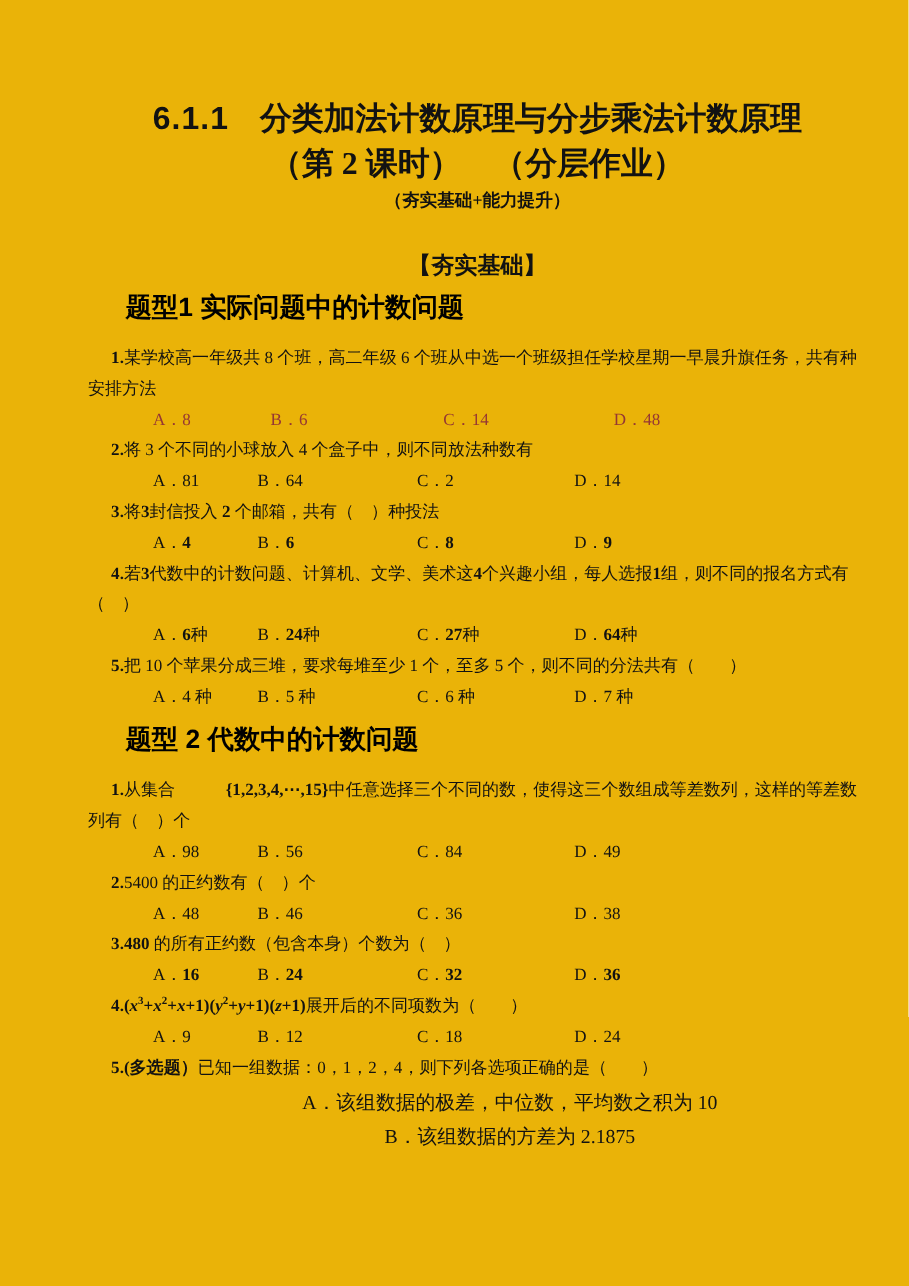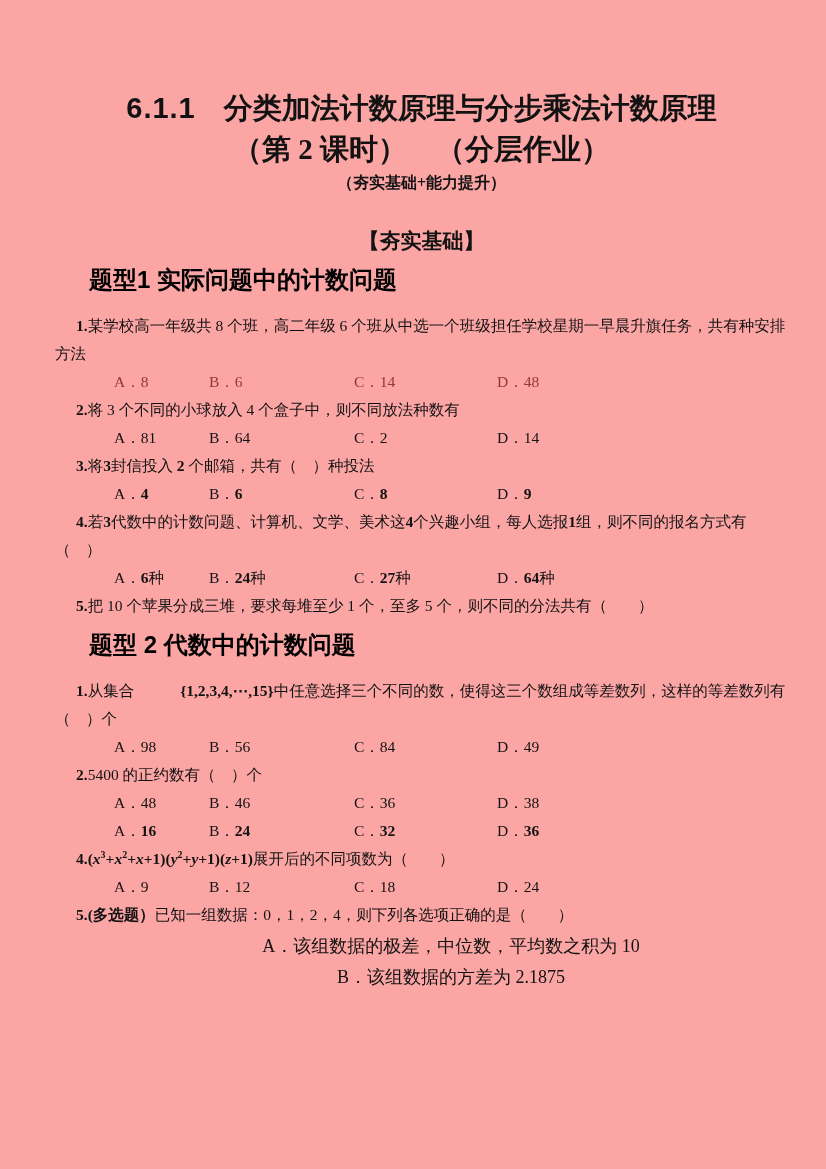--- a/index.html
+++ b/index.html
@@ -1,32 +1,32 @@
 <!DOCTYPE html>
 <html><head>
 <meta charset="utf-8">
 <style>
   html,body{margin:0;padding:0;background:#ffffff;}
   .page{
-    width:826px;height:1169px;background:#fca5a5;box-sizing:border-box;
-    padding:88px 38px 0 55px;overflow:hidden;
+    width:826px;height:1169px;background:#eab308;box-sizing:border-box;
+    padding:88px 38px 0 80px;overflow:hidden;
     font-family:"Liberation Serif","DejaVu Serif",serif;color:#121212;
   }
   .title{text-align:center;font-weight:bold;font-size:29px;line-height:41px;margin:0;}
   .title .tnum{font-family:"Liberation Sans","DejaVu Sans",sans-serif;margin-right:28px;letter-spacing:1px;}
   .subtitle{text-align:center;font-weight:bold;font-size:16px;line-height:26px;}
   .part-header{text-align:center;font-weight:bold;font-size:21px;line-height:28px;margin-top:31px;}
   h2.topic{
     font-family:"Liberation Sans","DejaVu Sans",sans-serif;
     font-size:24px;font-weight:bold;line-height:26px;margin:12px 0 19px 34px;color:#000;
   }
   .q{margin:0;font-size:15.5px;line-height:28px;text-indent:21px;}
   .opts{display:grid;grid-template-columns:95px 145px 143px auto;margin:0 0 0 59px;font-size:15.5px;line-height:28px;}
   .opt{white-space:nowrap;}
-  .opts.red{color:#953734;}
+  .opts.red{color:#953734;gap:12px;}
   .opts.boldval .val{font-weight:bold;}
   .subopt{margin:3px 0 0 59px;font-size:18px;line-height:28px;text-align:center;}
   sup{font-size:10px;line-height:0;}
 </style>
 </head>
 <body>
 
 <div class="page">
 
   <h1 class="title">
@@ -67,20 +67,26 @@
 
     <p class="q"><span style="font-weight: bold;">4.</span><span>若</span><span style="font-weight: bold;">3</span><span>代数中的计数问题、计算机、文学、美术这</span><span style="font-weight: bold;">4</span><span>个兴趣小组，每人选报</span><span style="font-weight: bold;">1</span><span>组，则不同的报名方式有（　）</span></p>
     <div class="opts boldval">
         <div class="opt"><span class="lab">A．</span><span class="val">6</span><span class="suf">种</span></div>
         <div class="opt"><span class="lab">B．</span><span class="val">24</span><span class="suf">种</span></div>
         <div class="opt"><span class="lab">C．</span><span class="val">27</span><span class="suf">种</span></div>
         <div class="opt"><span class="lab">D．</span><span class="val">64</span><span class="suf">种</span></div>
       </div>
 
     <p class="q"><span style="font-weight: bold;">5.</span><span>把 10 个苹果分成三堆，要求每堆至少 1 个，至多 5 个，则不同的分法共有（　　）</span></p>
+    <div class="opts">
+        <div class="opt"><span class="lab">A．</span><span class="val">4</span><span class="suf"> 种</span></div>
+        <div class="opt"><span class="lab">B．</span><span class="val">5</span><span class="suf"> 种</span></div>
+        <div class="opt"><span class="lab">C．</span><span class="val">6</span><span class="suf"> 种</span></div>
+        <div class="opt"><span class="lab">D．</span><span class="val">7</span><span class="suf"> 种</span></div>
+      </div>
   </section>
 
   <section>
     <h2 class="topic">题型 2 代数中的计数问题</h2>
 
     <p class="q"><span style="font-weight: bold;">1.</span><span>从集合</span><span style="font-weight: bold; margin-left: 46px;">{1,2,3,4,⋯,15}</span><span>中任意选择三个不同的数，使得这三个数组成等差数列，这样的等差数列有（　）个</span></p>
     <div class="opts">
         <div class="opt"><span class="lab">A．</span><span class="val">98</span></div>
         <div class="opt"><span class="lab">B．</span><span class="val">56</span></div>
         <div class="opt"><span class="lab">C．</span><span class="val">84</span></div>
@@ -88,20 +94,21 @@
       </div>
 
     <p class="q"><span style="font-weight: bold;">2.</span><span>5400 的正约数有（　）个</span></p>
     <div class="opts">
         <div class="opt"><span class="lab">A．</span><span class="val">48</span></div>
         <div class="opt"><span class="lab">B．</span><span class="val">46</span></div>
         <div class="opt"><span class="lab">C．</span><span class="val">36</span></div>
         <div class="opt"><span class="lab">D．</span><span class="val">38</span></div>
       </div>
 
+    <p class="q"><span style="font-weight: bold;">3.</span><span style="font-weight: bold;">480</span><span> 的所有正约数（包含本身）个数为（　）</span></p>
     <div class="opts boldval">
         <div class="opt"><span class="lab">A．</span><span class="val">16</span></div>
         <div class="opt"><span class="lab">B．</span><span class="val">24</span></div>
         <div class="opt"><span class="lab">C．</span><span class="val">32</span></div>
         <div class="opt"><span class="lab">D．</span><span class="val">36</span></div>
       </div>
 
     <p class="q"><span style="font-weight: bold;">4.</span><span style="font-weight: bold;">(</span><span style="font-weight: bold; font-style: italic;">x</span><sup style="font-weight: bold;">3</sup><span style="font-weight: bold;">+</span><span style="font-weight: bold; font-style: italic;">x</span><sup style="font-weight: bold;">2</sup><span style="font-weight: bold;">+</span><span style="font-weight: bold; font-style: italic;">x</span><span style="font-weight: bold;">+1)(</span><span style="font-weight: bold; font-style: italic;">y</span><sup style="font-weight: bold;">2</sup><span style="font-weight: bold;">+</span><span style="font-weight: bold; font-style: italic;">y</span><span style="font-weight: bold;">+1)(</span><span style="font-weight: bold; font-style: italic;">z</span><span style="font-weight: bold;">+1)</span><span>展开后的不同项数为（　　）</span></p>
     <div class="opts">
         <div class="opt"><span class="lab">A．</span><span class="val">9</span></div>

